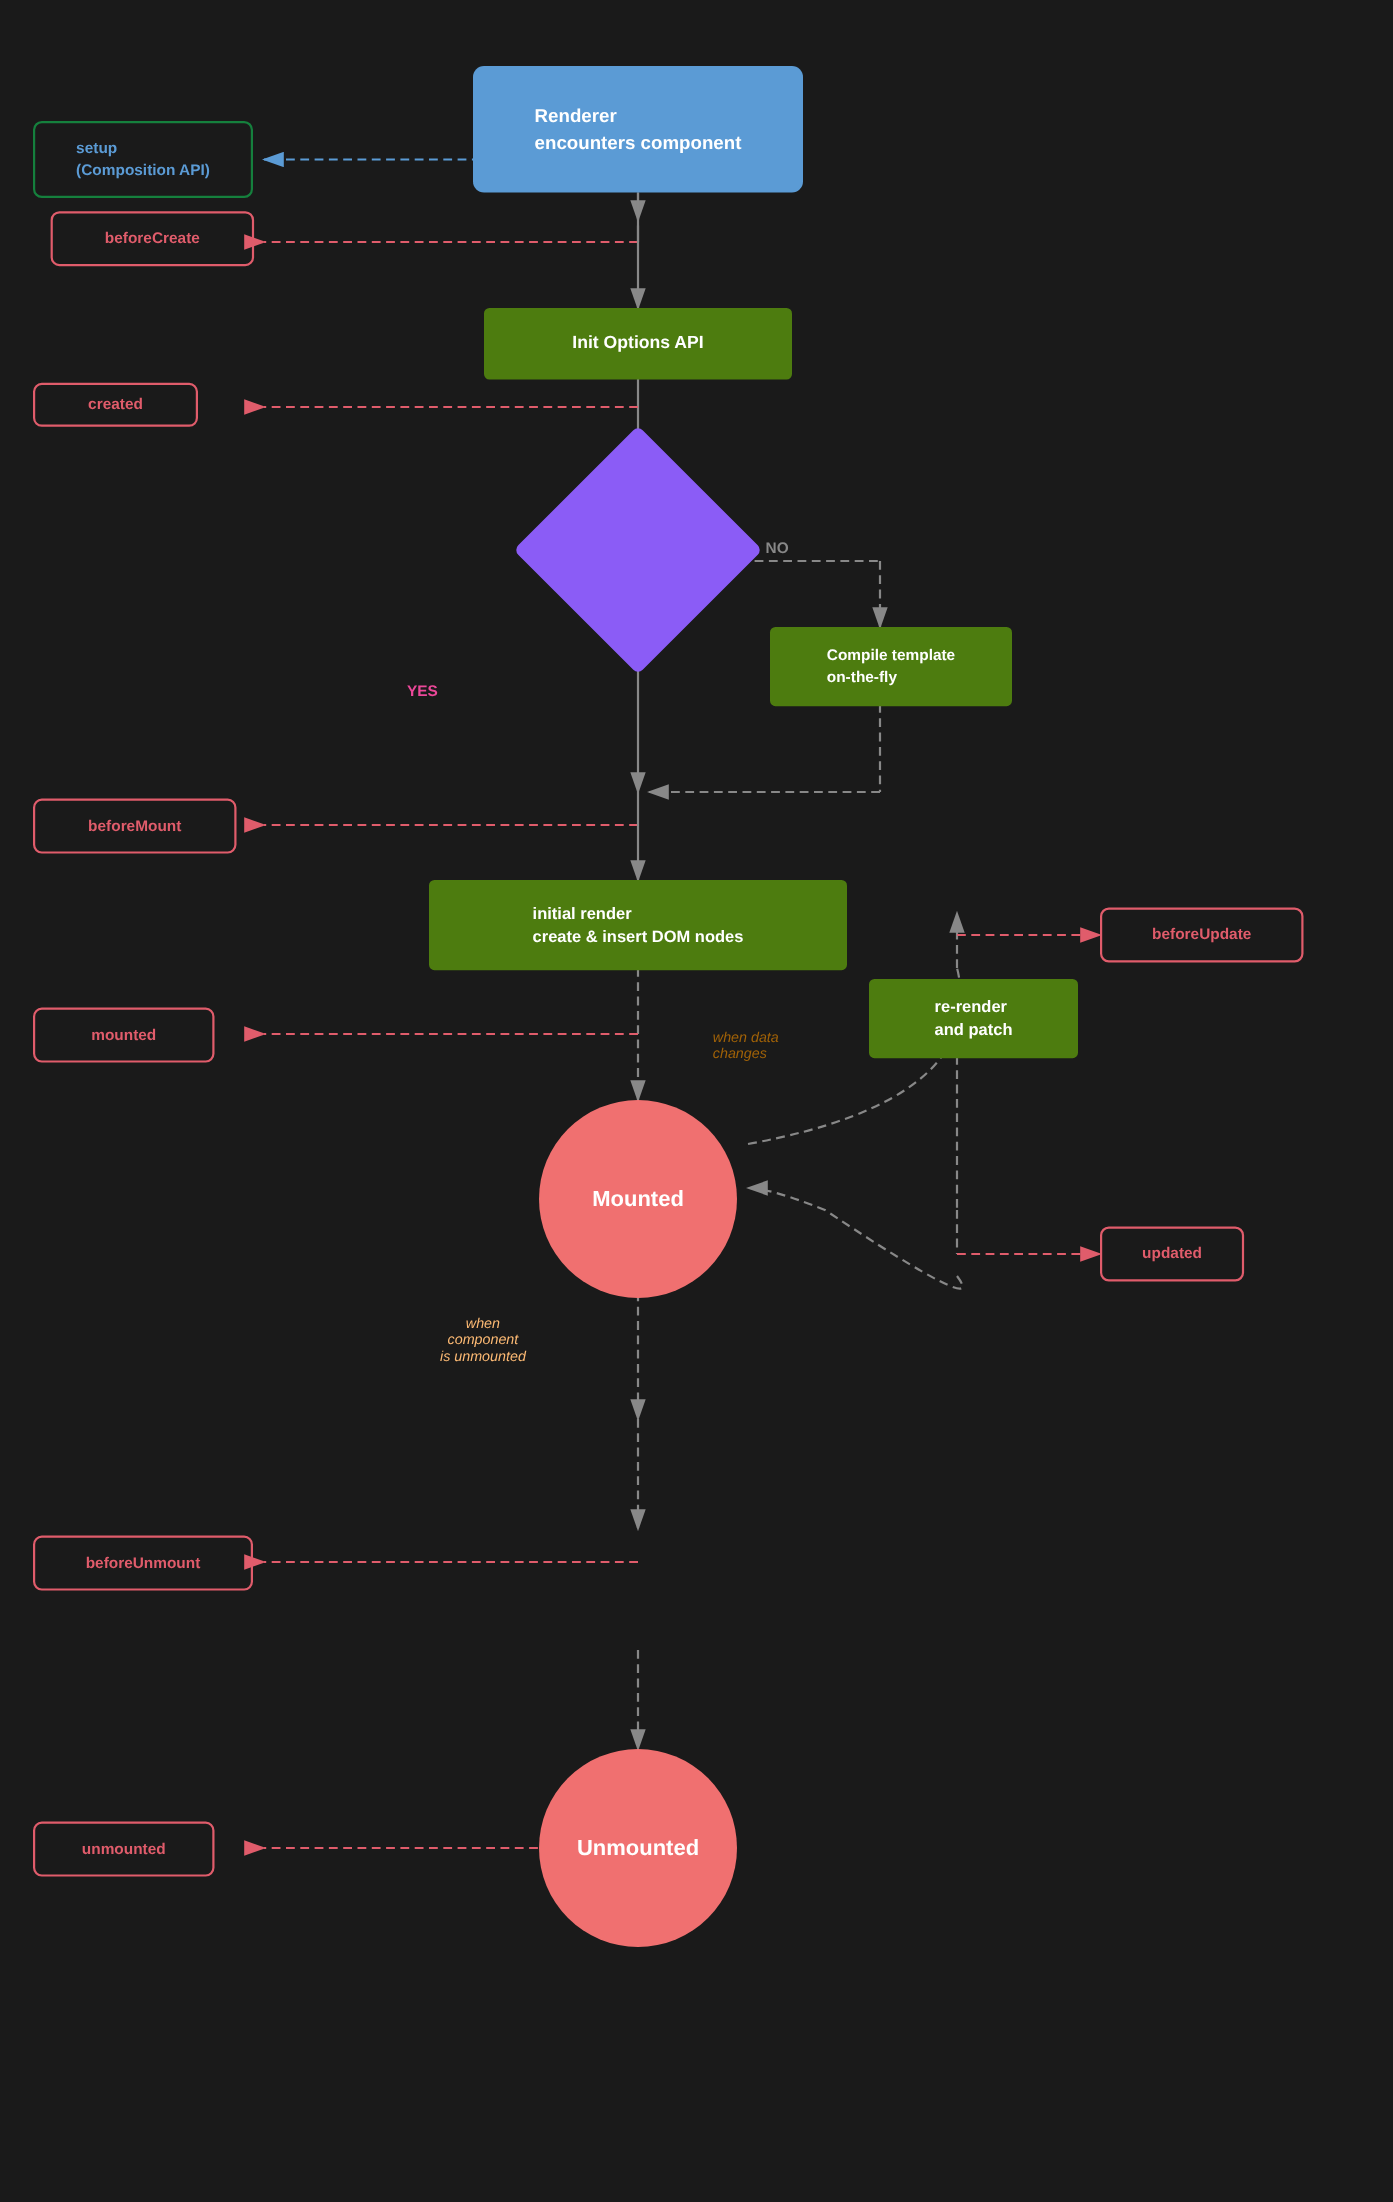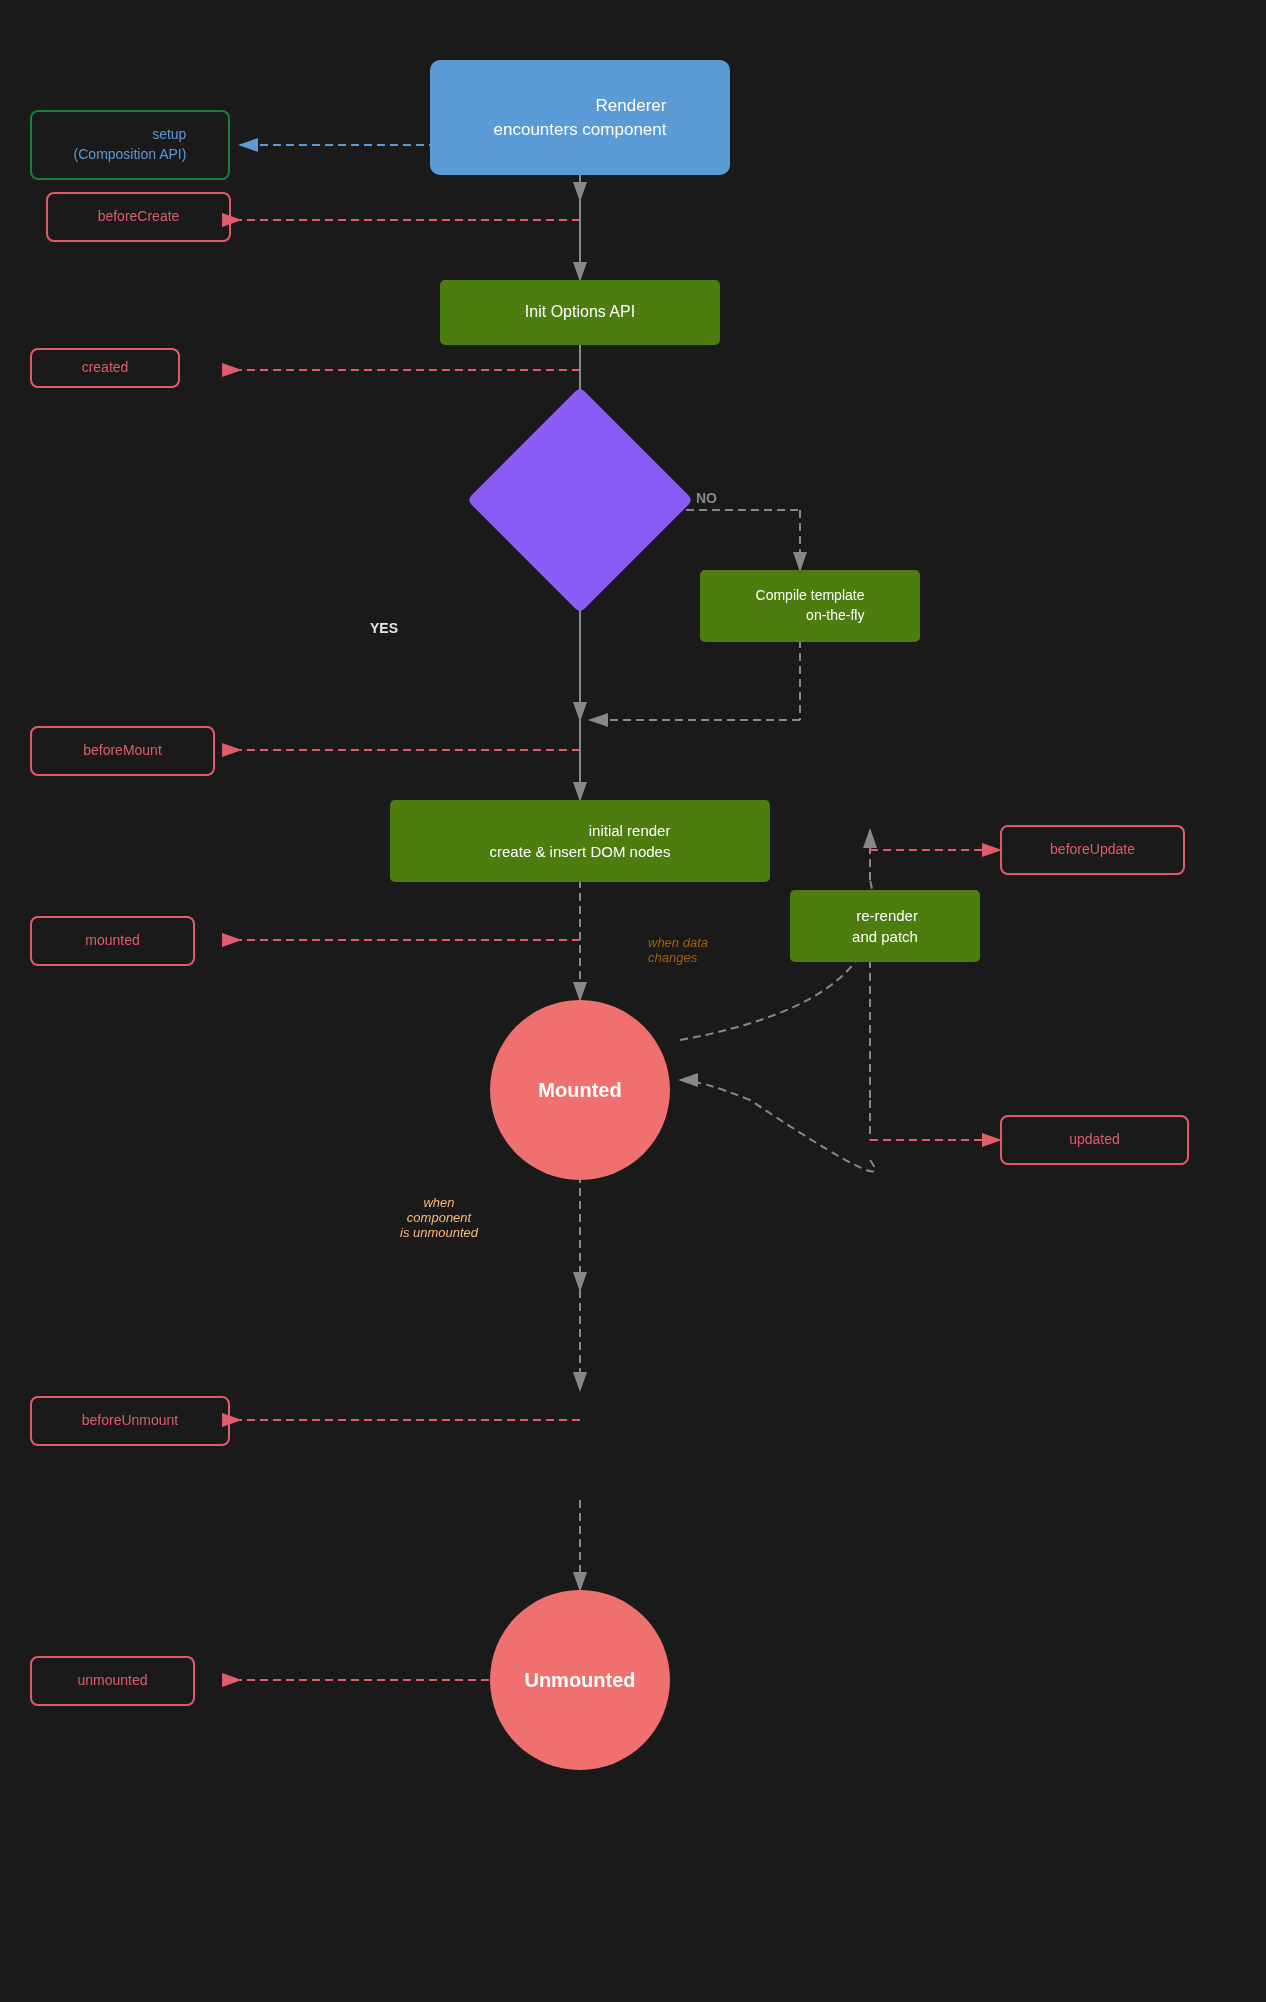--- a/index.html
+++ b/index.html
@@ -17,23 +17,23 @@
       width: 1266px;
       height: 2002px;
     }
     
     .box {
       position: absolute;
       border-radius: 8px;
       display: flex;
       align-items: center;
       justify-content: center;
-      text-align: right;
+      text-align: left;
       font-size: 15px;
-      font-weight: 400;
+      font-weight: 700;
       line-height: 1.4;
     }
     .box-blue {
       background: #5b9bd5;
       color: white;
       border-radius: 10px;
     }
     .box-green {
       background: #4d7c0f;
       color: white;
@@ -101,21 +101,21 @@
       font-style: italic;
     }
     .label-no {
       color: #888;
       font-size: 14px;
       font-style: normal;
       font-weight: 600;
       margin-left: 26px;
     }
     .label-yes {
-      color: #e5e5e5;
+      color: #ec4899;
       font-size: 14px;
       font-style: normal;
       font-weight: 600;
     }
   </style>
 </head>
 <body>
 
 <div class="diagram-container">
 
@@ -245,21 +245,21 @@
   </div>
 
   <div class="box box-green" style="left:790px; top:890px; width:190px; height:72px; font-size:15px;">
     <span>re-render<br>and patch</span>
   </div>
 
   <div class="circle circle-red" style="left:490px; top:1000px; width:180px; height:180px; font-size:20px;">
     <span>Mounted</span>
   </div>
 
-  <div class="box box-red-outline" style="left:1000px; top:1115px; width:189px; height:50px; font-size:14px;">
+  <div class="box box-red-outline" style="left:1000px; top:1115px; width:131px; height:50px; font-size:14px;">
     <span>updated</span>
   </div>
 
   <div class="arrow-label" style="left:400px; top:1195px; font-size:13px; color:#fdba74; text-align:center;">
     <span>when<br>component<br>is unmounted</span>
   </div>
 
   <div class="box box-red-outline" style="left:30px; top:1396px; width:200px; height:50px; font-size:14px;">
     <span>beforeUnmount</span>
   </div>

